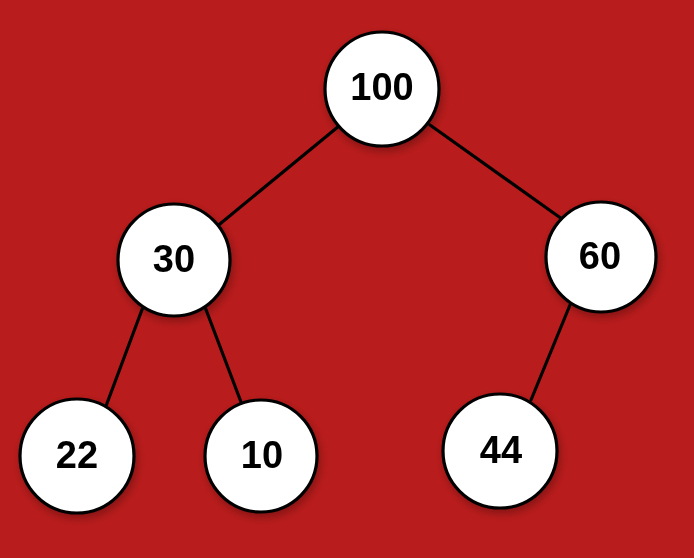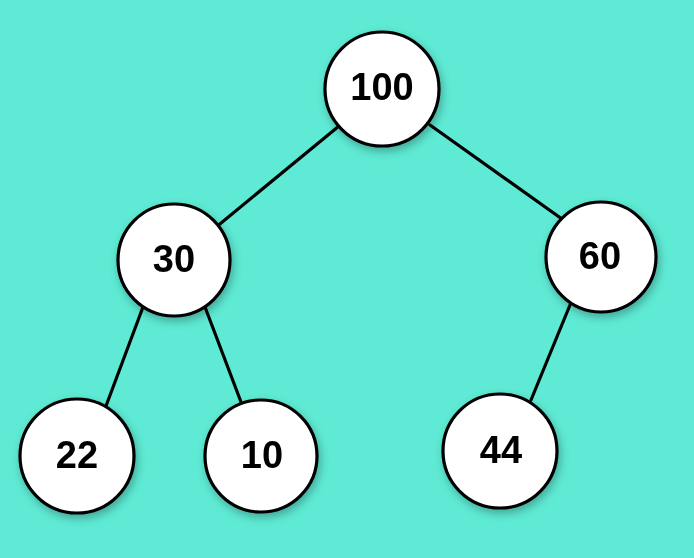--- a/index.html
+++ b/index.html
@@ -4,21 +4,21 @@
 <style>
   html, body {
     margin: 0;
     padding: 0;
     background: #ffffff;
   }
   #canvas {
     position: relative;
     width: 694px;
     height: 558px;
-    background: #5eead4;
+    background: #b91c1c;
     overflow: hidden;
     font-family: "Liberation Sans", sans-serif;
   }
   #tree-svg {
     position: absolute;
     top: 0;
     left: 0;
     width: 694px;
     height: 558px;
     display: block;

